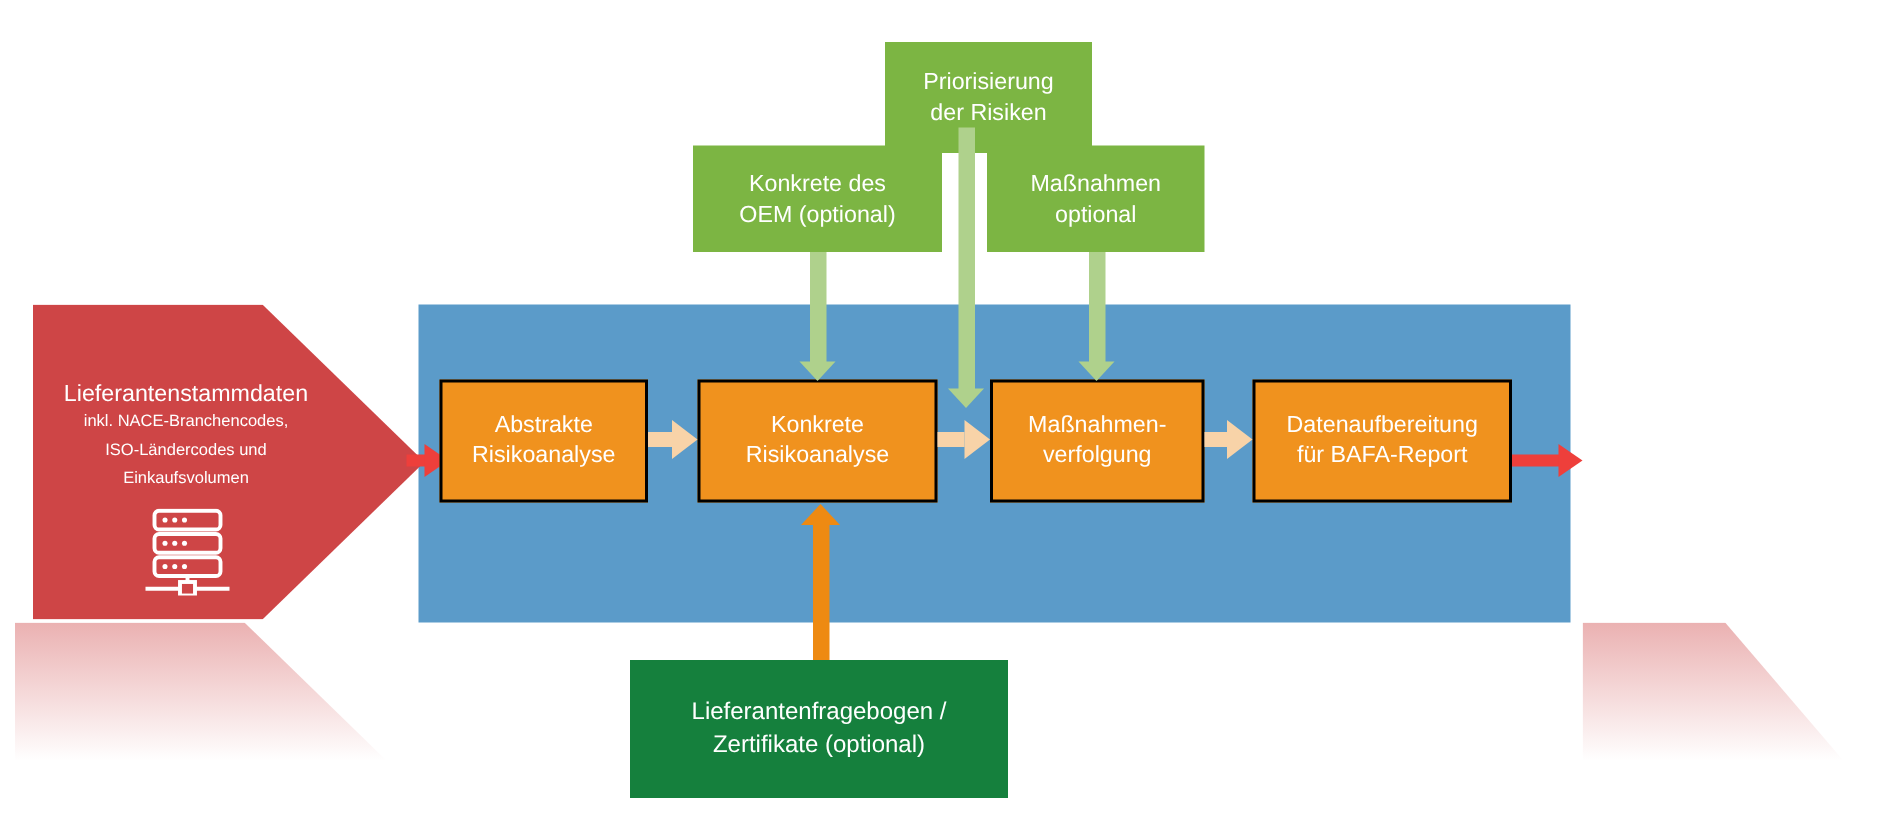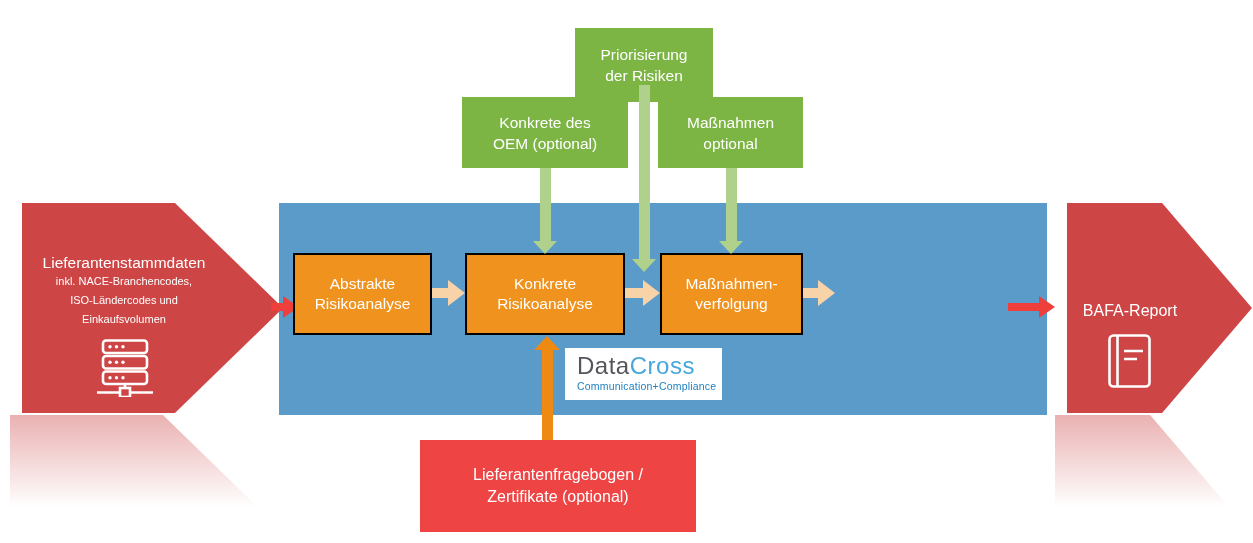--- a/index.html
+++ b/index.html
@@ -52,38 +52,38 @@
   .red-conn .stem { position:absolute; left:0; top:7px; height:8px; background:#EE3F3B; }
   .red-conn .head { position:absolute; top:0; width:0; height:0;
     border-top:11px solid transparent; border-bottom:11px solid transparent; border-left:16px solid #EE3F3B; }
   .rc-left { left:271px; width:28px; } .rc-left .stem { width:13px; } .rc-left .head { left:12px; }
   .rc-right { left:1008px; width:47px; } .rc-right .stem { width:32px; } .rc-right .head { left:31px; }
 
   
   .gbox { position:absolute; background:#7CB543; color:#fff; font-size:15.5px; line-height:21px;
     display:flex; align-items:center; justify-content:center; text-align:center; white-space:pre-line; }
   .gb-oem { left:462px; top:97px; width:166px; height:71px; }
-  .gb-prio { left:575px; top:28px; width:138px; height:74px; }
+  .gb-prio { left:590px; top:28px; width:138px; height:74px; }
   .gb-mass { left:658px; top:97px; width:145px; height:71px; }
 
   
   .gdown { position:absolute; width:25px; }
   .gdown .stem { position:absolute; left:7px; top:0; width:11px; background:#AFD18C; }
   .gdown .head { position:absolute; left:0; width:0; height:0;
     border-left:12.5px solid transparent; border-right:12.5px solid transparent; border-top:13px solid #AFD18C; }
   .gd1 { left:533px; top:168px; height:86px; } .gd1 .stem { height:74px; } .gd1 .head { top:73px; }
   .gd2 { left:632px; top:85px;  height:187px; } .gd2 .stem { height:175px; } .gd2 .head { top:174px; }
   .gd3 { left:719px; top:168px; height:86px; } .gd3 .stem { height:74px; } .gd3 .head { top:73px; }
 
   
   .oup { position:absolute; left:534px; top:336px; width:27px; height:104px; }
   .oup .head { position:absolute; left:0; top:0; width:0; height:0;
     border-left:13.5px solid transparent; border-right:13.5px solid transparent; border-bottom:14px solid #EE8A12; }
   .oup .stem { position:absolute; left:8px; top:13px; width:11px; height:91px; background:#EE8A12; }
-  .brown-box { position:absolute; left:420px; top:440px; width:276px; height:92px; background:#ef4444;
+  .brown-box { position:absolute; left:420px; top:440px; width:252px; height:92px; background:#15803d;
     color:#fff; font-size:16px; line-height:22px; display:flex; align-items:center; justify-content:center;
     text-align:center; white-space:pre-line; }
 
   
   .logo { position:absolute; left:565px; top:348px; width:157px; height:52px; background:#fff; padding:5px 0 0 12px; }
   .logo-main { font-size:24px; letter-spacing:.5px; line-height:26px; }
   .logo-data { color:#54565B; }
   .logo-cross { color:#45A7DD; }
   .logo-tag { font-size:10.5px; color:#1F80C3; letter-spacing:.2px; margin-top:1px; }
 </style>
@@ -130,20 +130,22 @@
     <div class="stem"></div>
     <div class="head"></div>
   </div>
 
   <div class="obox ob1">Abstrakte
 Risikoanalyse</div>
   <div class="obox ob2">Konkrete
 Risikoanalyse</div>
   <div class="obox ob3">Maßnahmen-
 verfolgung</div>
+  <div class="obox ob4">Datenaufbereitung
+für BAFA-Report</div>
 
   <div class="flow-arrow fa1">
     <div class="stem"></div>
     <div class="head"></div>
   </div>
   <div class="flow-arrow fa2">
     <div class="stem"></div>
     <div class="head"></div>
   </div>
   <div class="flow-arrow fa3">
@@ -172,38 +174,21 @@
   </div>
 
   <div class="oup">
     <div class="head"></div>
     <div class="stem"></div>
   </div>
 
   <div class="brown-box">Lieferantenfragebogen /
 Zertifikate (optional)</div>
 
-  <div class="logo">
-    <div class="logo-main">
-      <span class="logo-data">Data</span><span class="logo-cross">Cross</span>
-    </div>
-    <div class="logo-tag">Communication+Compliance</div>
-  </div>
 
   <div class="red-conn rc-right">
     <div class="stem"></div>
     <div class="head"></div>
   </div>
 
-  <div class="pent pent-right">
-    <div class="bafa-label">BAFA-Report</div>
-    <svg class="book-icon" width="44" height="54" viewBox="0 0 44 54">
-      <g fill="none" stroke="#fff" stroke-width="2.6">
-        <rect x="1.5" y="1.5" width="40" height="51" rx="4"></rect>
-        <line x1="9.5" y1="1.5" x2="9.5" y2="52.5"></line>
-        <line x1="16" y1="17" x2="35" y2="17"></line>
-        <line x1="16" y1="25" x2="29" y2="25"></line>
-      </g>
-    </svg>
-  </div>
   <div class="pent-refl r-right"></div>
 
 </div>
 
 </body></html>

